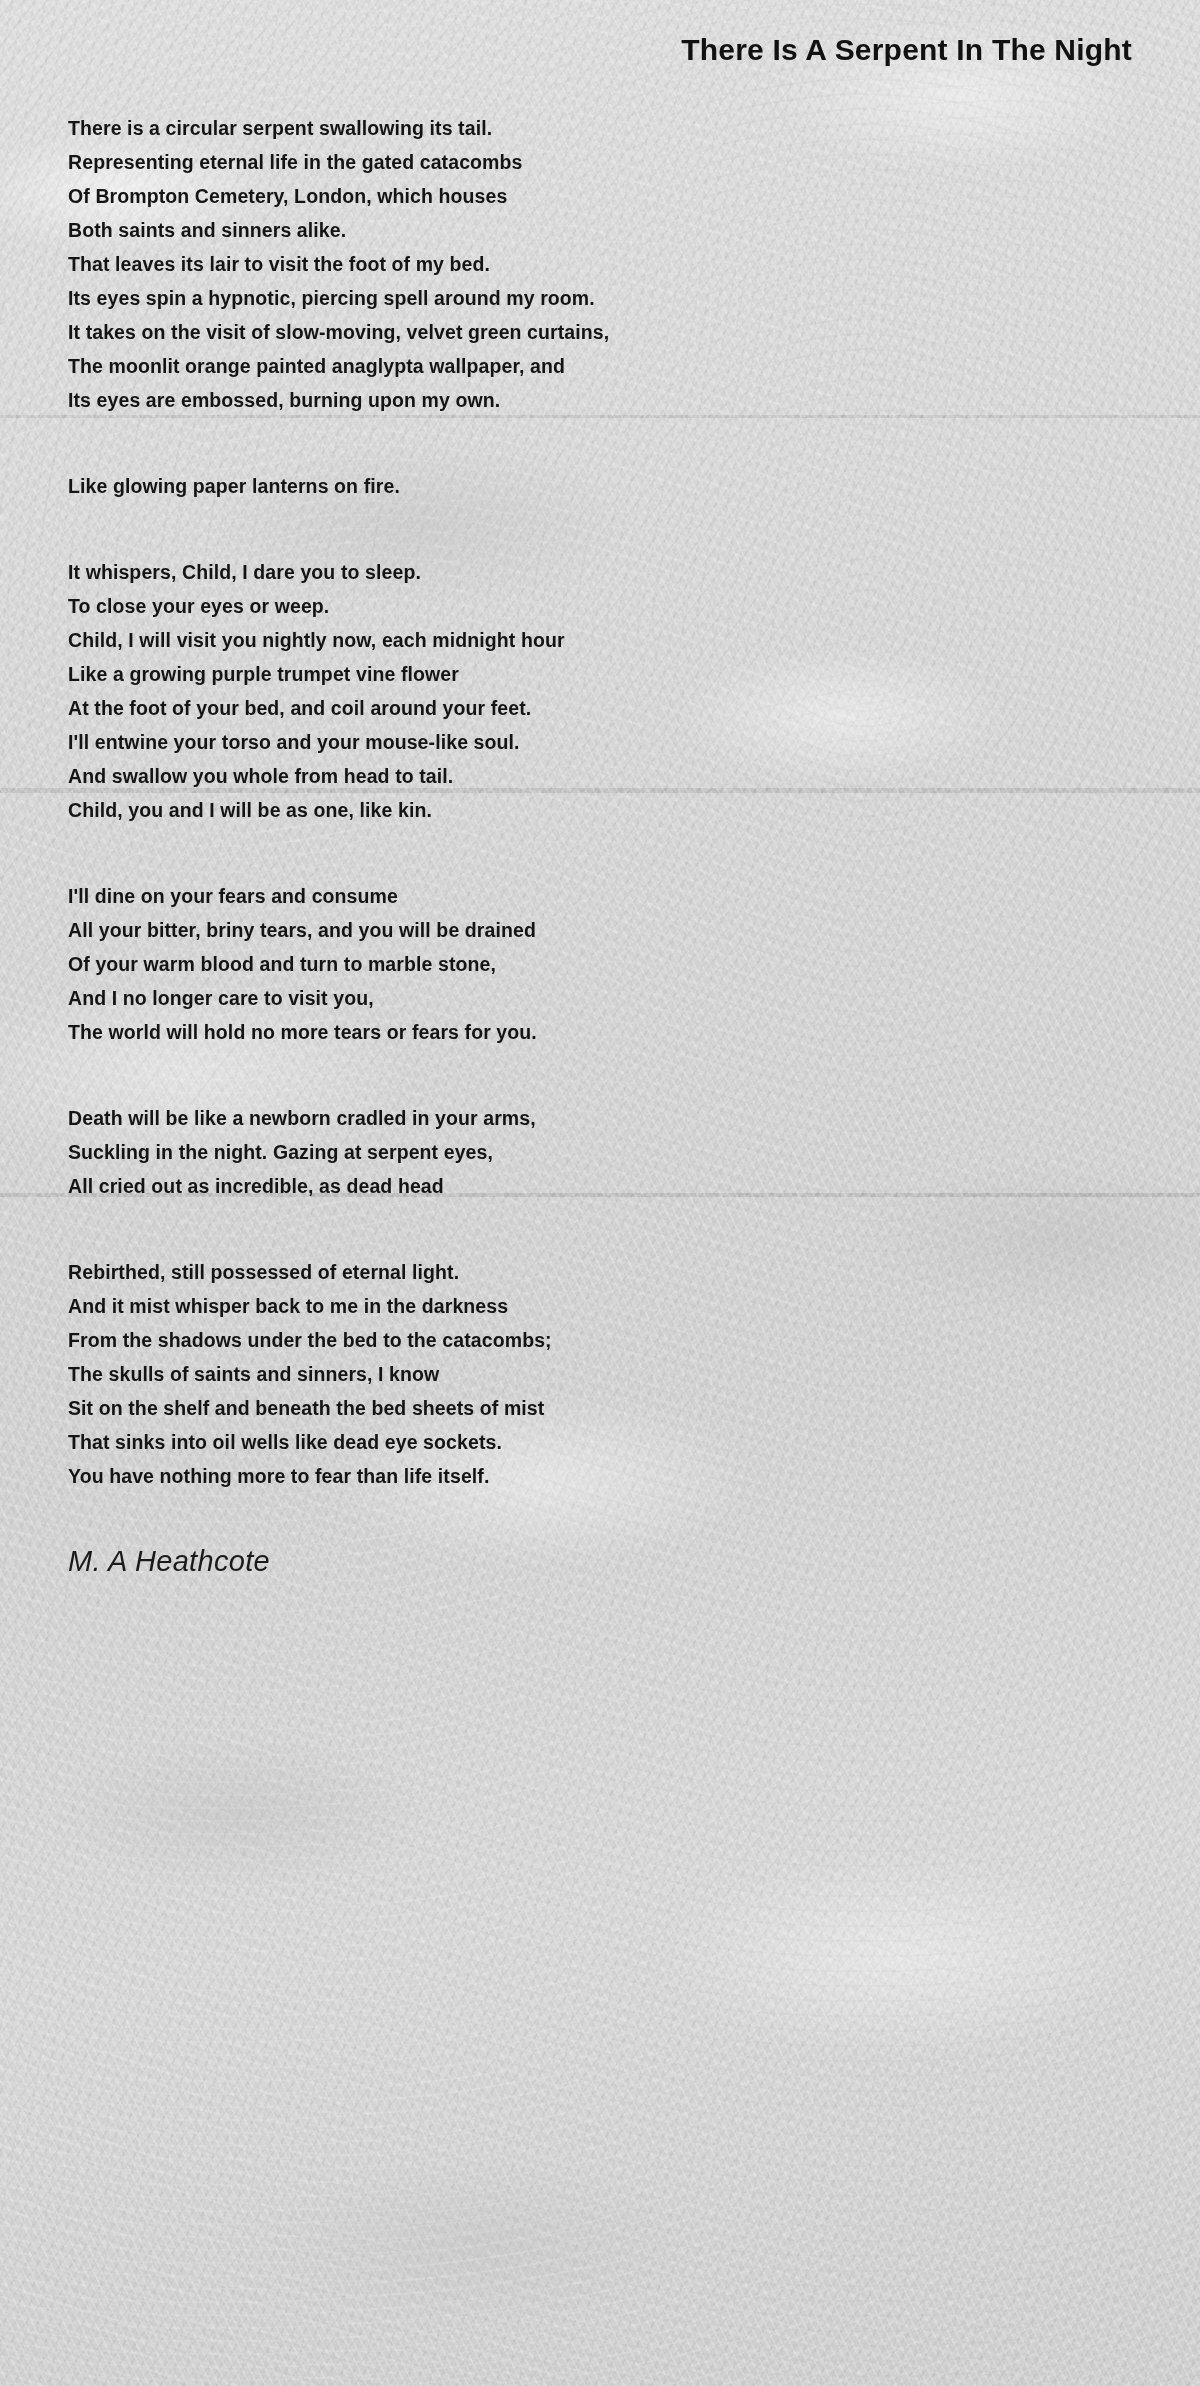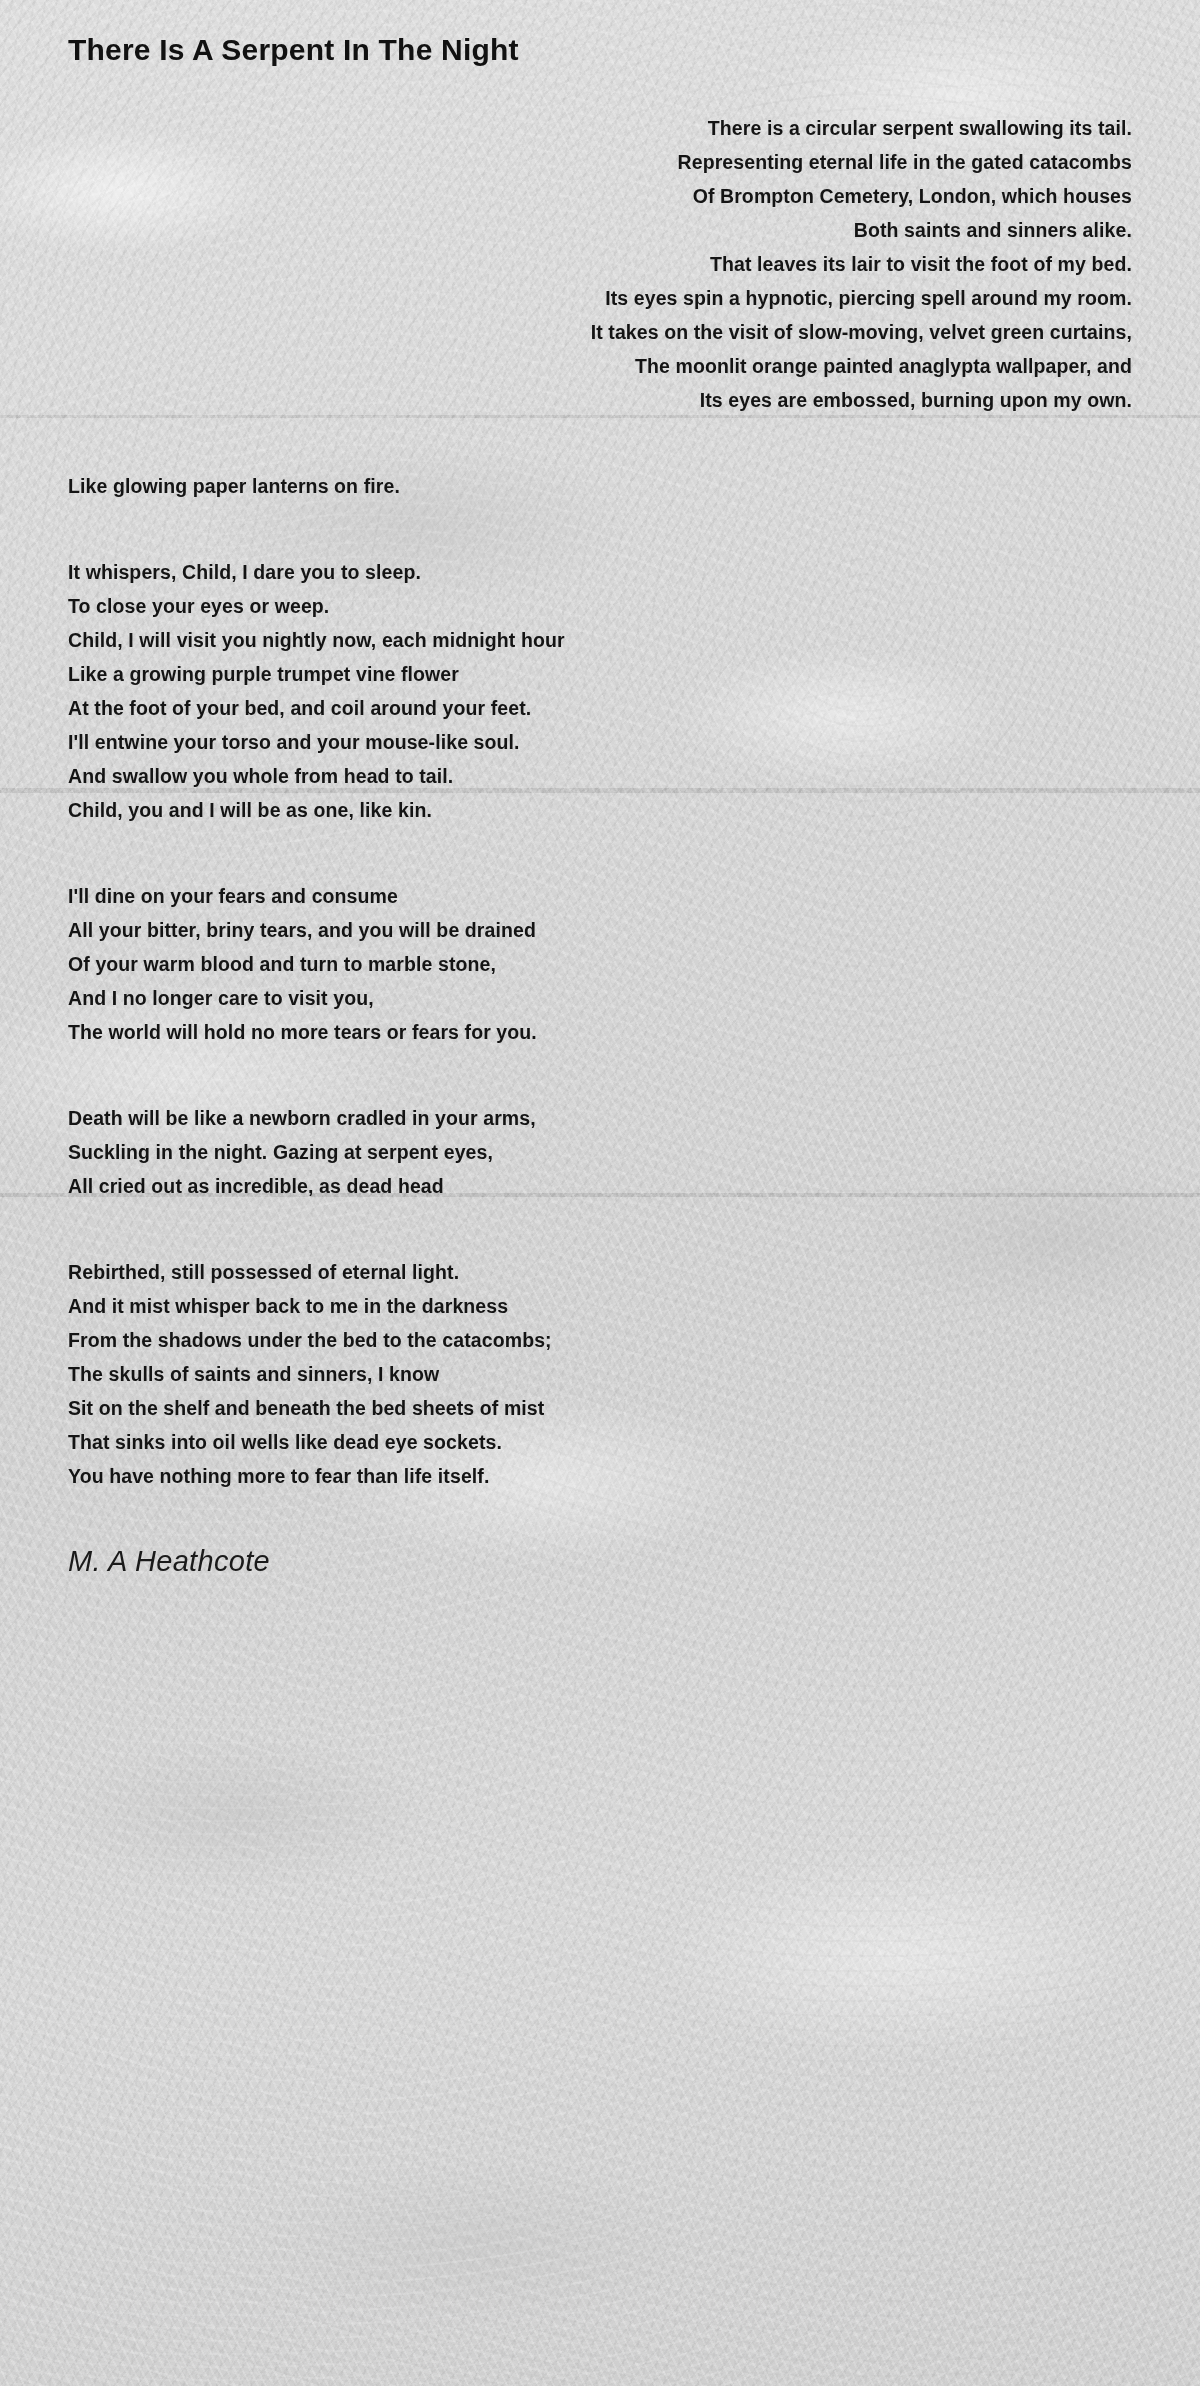--- a/index.html
+++ b/index.html
@@ -77,26 +77,27 @@
   }
 
   #poem-title {
     margin: 0;
     padding-top: 30px;
     font-size: 30px;
     font-weight: bold;
     color: #111111;
     letter-spacing: 0.2px;
     line-height: 1.3;
+    text-align: right;
   }
 
   .stanza {
     margin: 0;
   }
-  .stanza-1 { margin-top: 42px; text-align: right; }
+  .stanza-1 { margin-top: 42px; }
   .stanza-gap { margin-top: 52px; }
 
   .line {
     font-size: 19.5px;
     font-weight: bold;
     color: #141414;
     line-height: 34px;
     white-space: pre-wrap;
     letter-spacing: 0.1px;
   }

